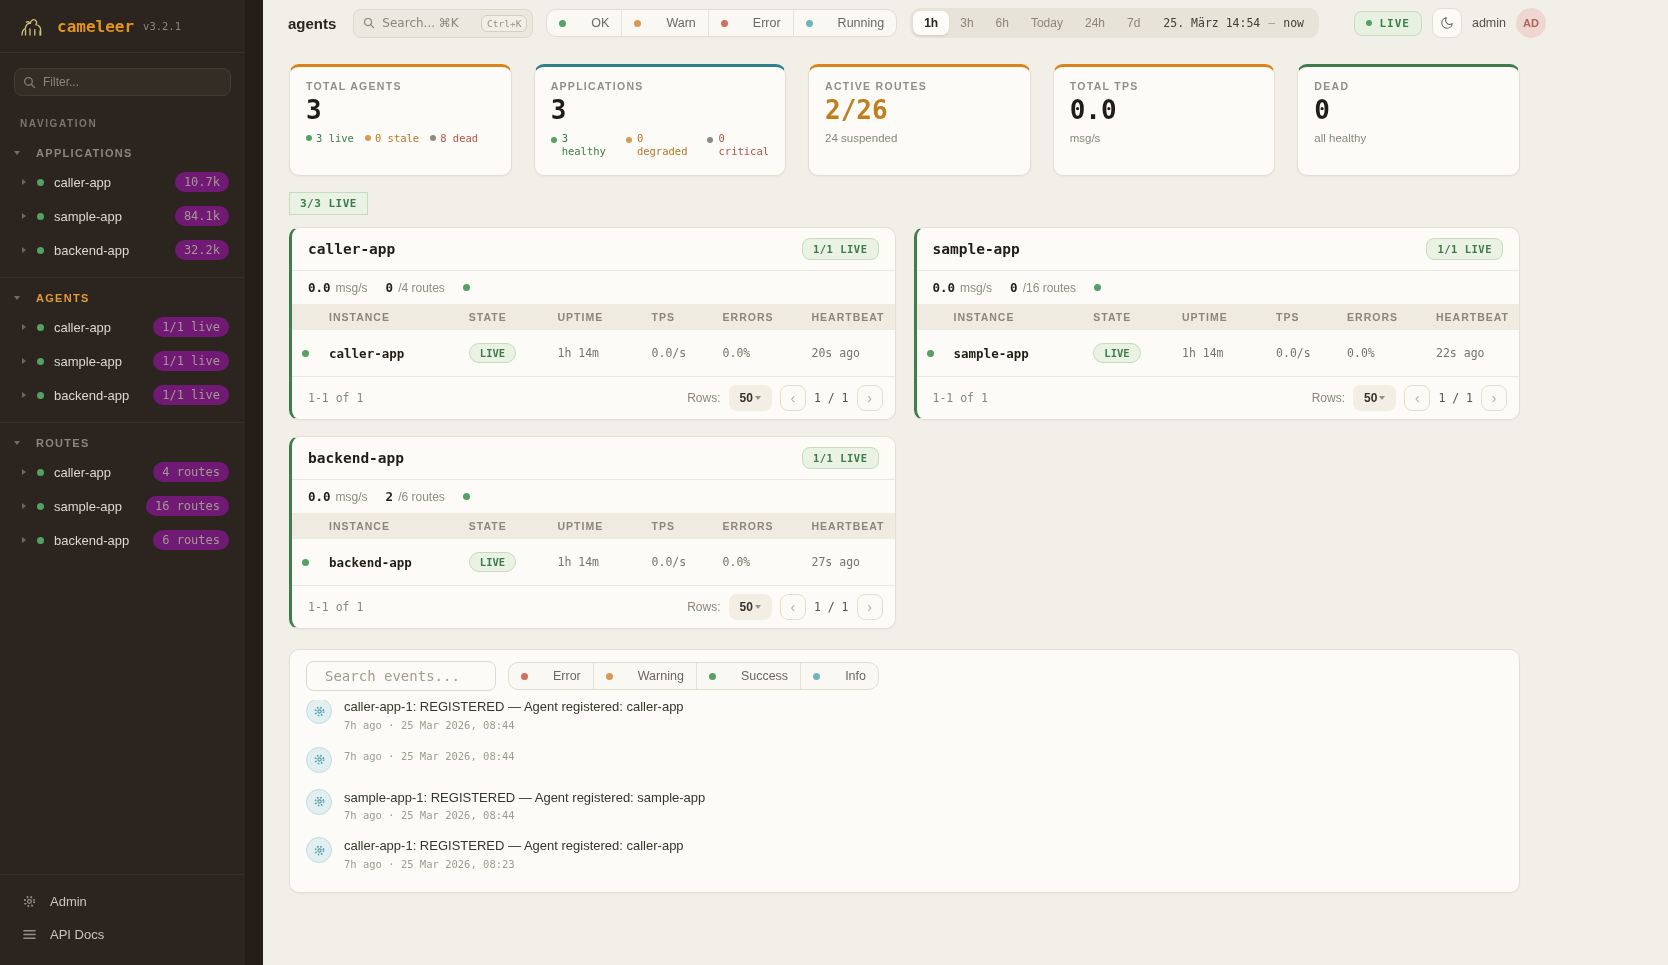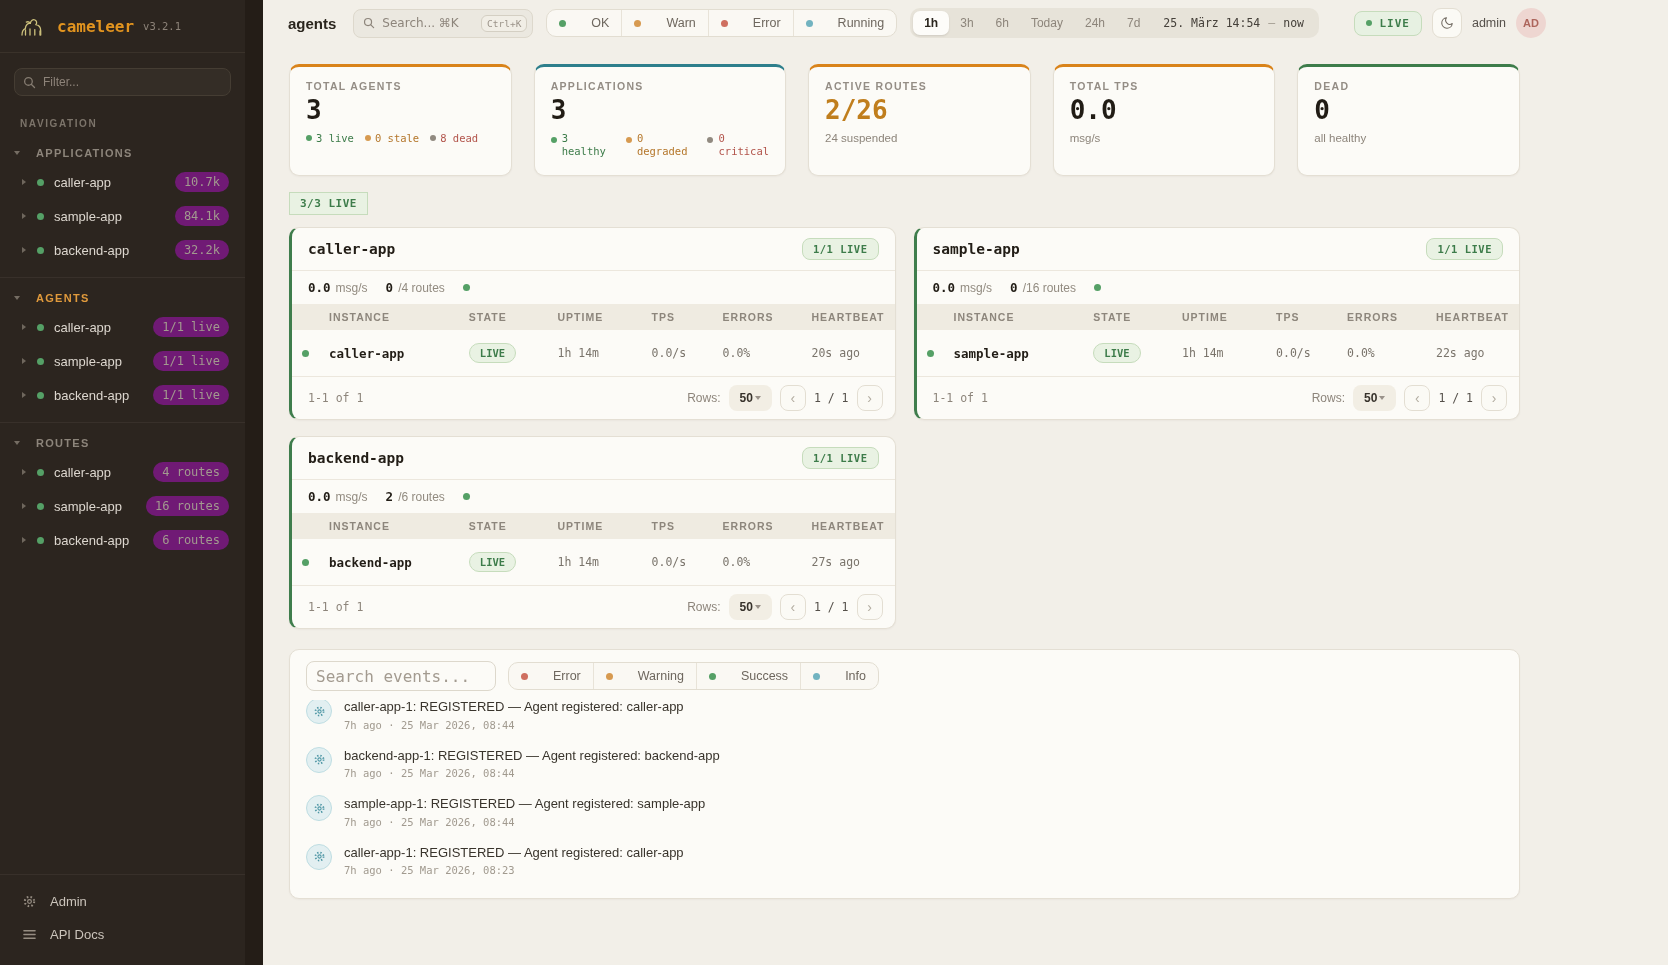--- a/index.html
+++ b/index.html
@@ -152,21 +152,21 @@
   .page-ind { font-family:"DejaVu Sans Mono",monospace; font-size:11.5px; color:#55504a; }
 
   
   .timeline-card { margin-top:20px; background:#fcfbf7; border:1px solid #e4dfd4; border-radius:10px;
     overflow:hidden; box-shadow:0 1px 2px rgba(40,35,25,.04); }
   .tl-header { display:flex; align-items:center; justify-content:space-between; padding:12px 16px; border-bottom:1px solid #ece7dd; }
   .tl-title { font-size:14px; font-weight:bold; color:#221d16; }
   .tl-count { font-family:"DejaVu Sans Mono",monospace; font-size:11px; color:#9a928a; }
   .tl-toolbar { display:flex; align-items:center; gap:12px; padding:11px 16px 9px; }
   .tl-search { width:190px; height:30px; background:#fcfbf7; border:1px solid #ddd8cc; border-radius:8px;
-    padding:0 9px; font-family:"DejaVu Sans Mono",monospace; font-size:16px; color:#55504a; outline:none; }
+    padding:0 18px; font-family:"DejaVu Sans Mono",monospace; font-size:14px; color:#55504a; outline:none; }
   .tl-search::placeholder { color:#a39b90; }
   .tl-events { padding:2px 16px 14px; overflow:hidden; }
   .event { display:flex; gap:12px; padding:8px 0; }
   .event:first-child { margin-top:-12px; }
   .event-icon { width:26px; height:26px; border-radius:50%; background:#e2eff1; border:1px solid #bedde2;
     display:flex; align-items:center; justify-content:center; color:#4f97a5; flex-shrink:0; }
   .event-title { font-size:13px; color:#39342c; line-height:1.35; }
   .event-meta { font-family:"DejaVu Sans Mono",monospace; font-size:10.5px; color:#a19a8f; margin-top:3px; }
 </style>
 </head>
@@ -618,21 +618,20 @@
           </div>
         </div>
         <div class="event">
           <span class="event-icon">
             <svg width="13" height="13" viewBox="0 0 16 16">
                 <circle cx="8" cy="8" r="2" fill="none" stroke="currentColor" stroke-width="1.3"></circle>
                 <circle cx="8" cy="8" r="5" fill="none" stroke="currentColor" stroke-width="2.2" stroke-dasharray="1.7 2.3"></circle>
               </svg>
           </span>
           <div class="event-body">
-            <div class="event-title">backend-app-1: REGISTERED — Agent registered: backend-app</div>
             <div class="event-meta">7h ago · 25 Mar 2026, 08:44</div>
           </div>
         </div>
         <div class="event">
           <span class="event-icon">
             <svg width="13" height="13" viewBox="0 0 16 16">
                 <circle cx="8" cy="8" r="2" fill="none" stroke="currentColor" stroke-width="1.3"></circle>
                 <circle cx="8" cy="8" r="5" fill="none" stroke="currentColor" stroke-width="2.2" stroke-dasharray="1.7 2.3"></circle>
               </svg>
           </span>

